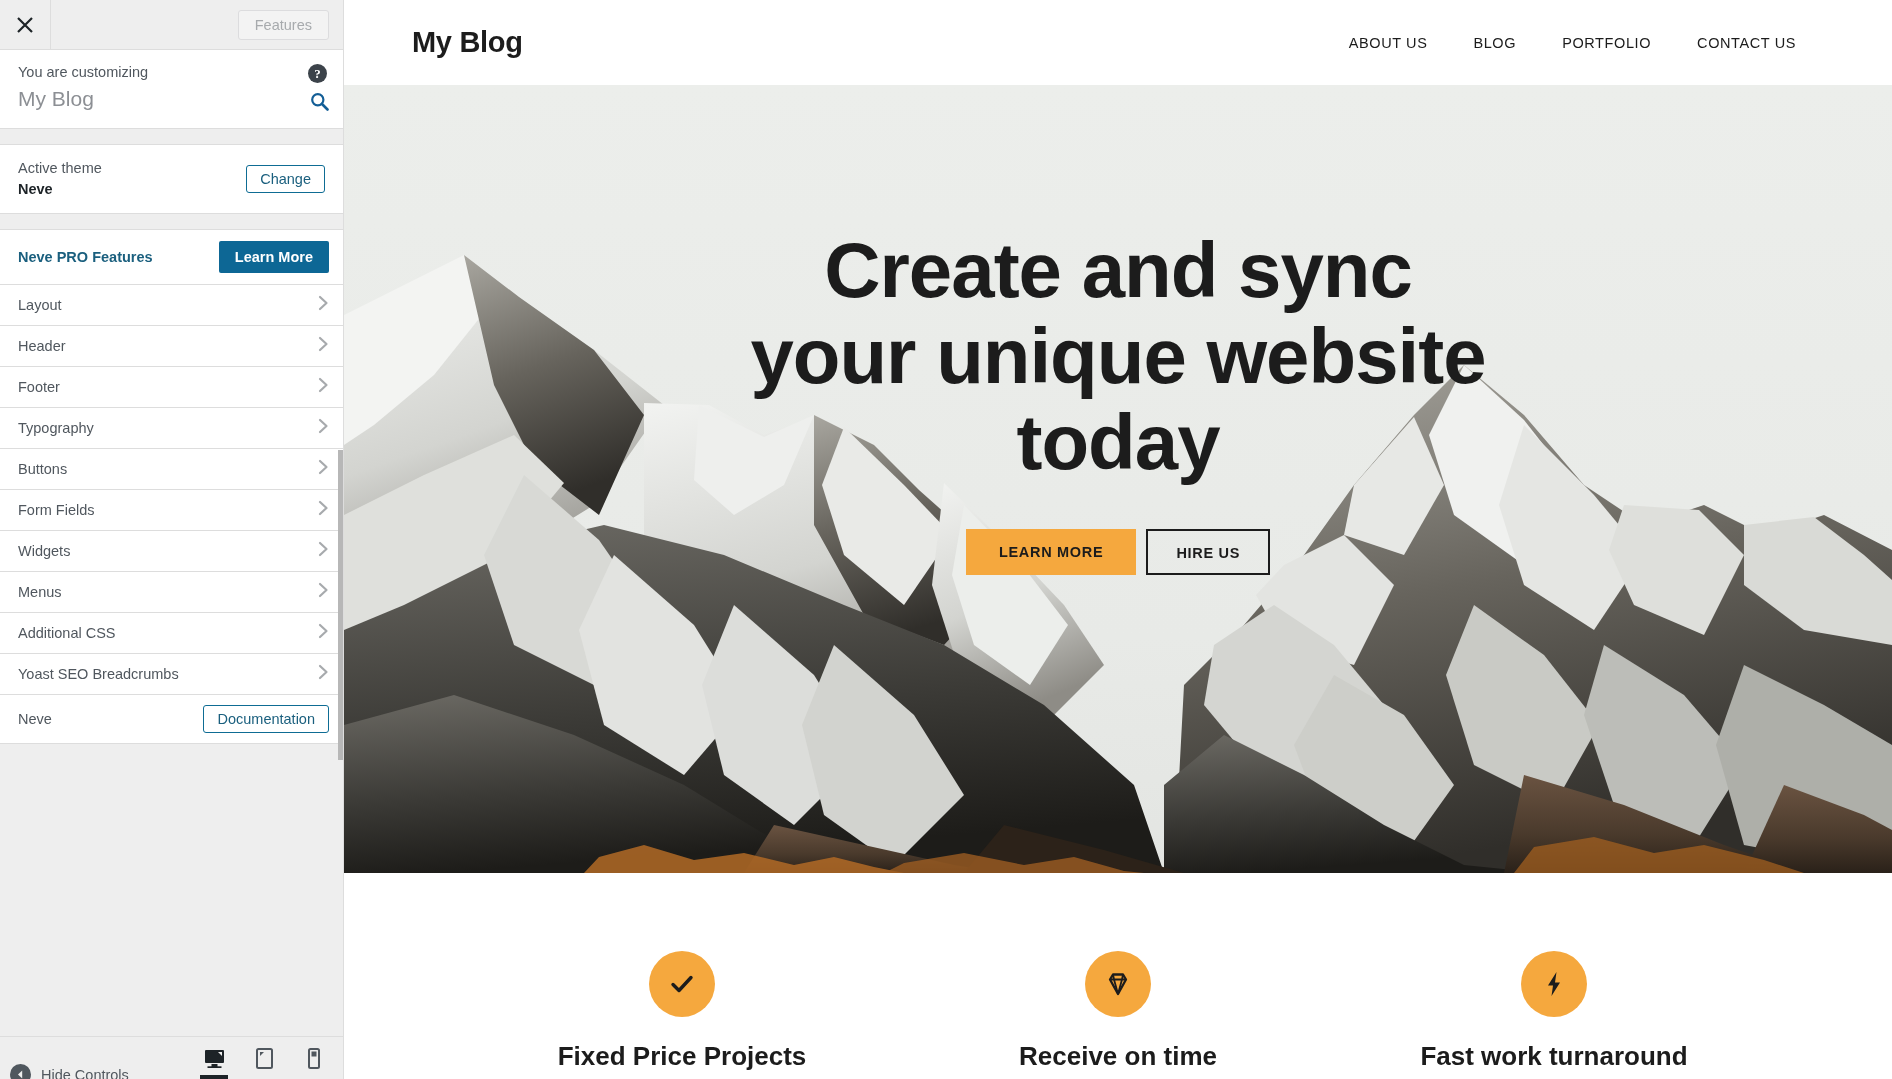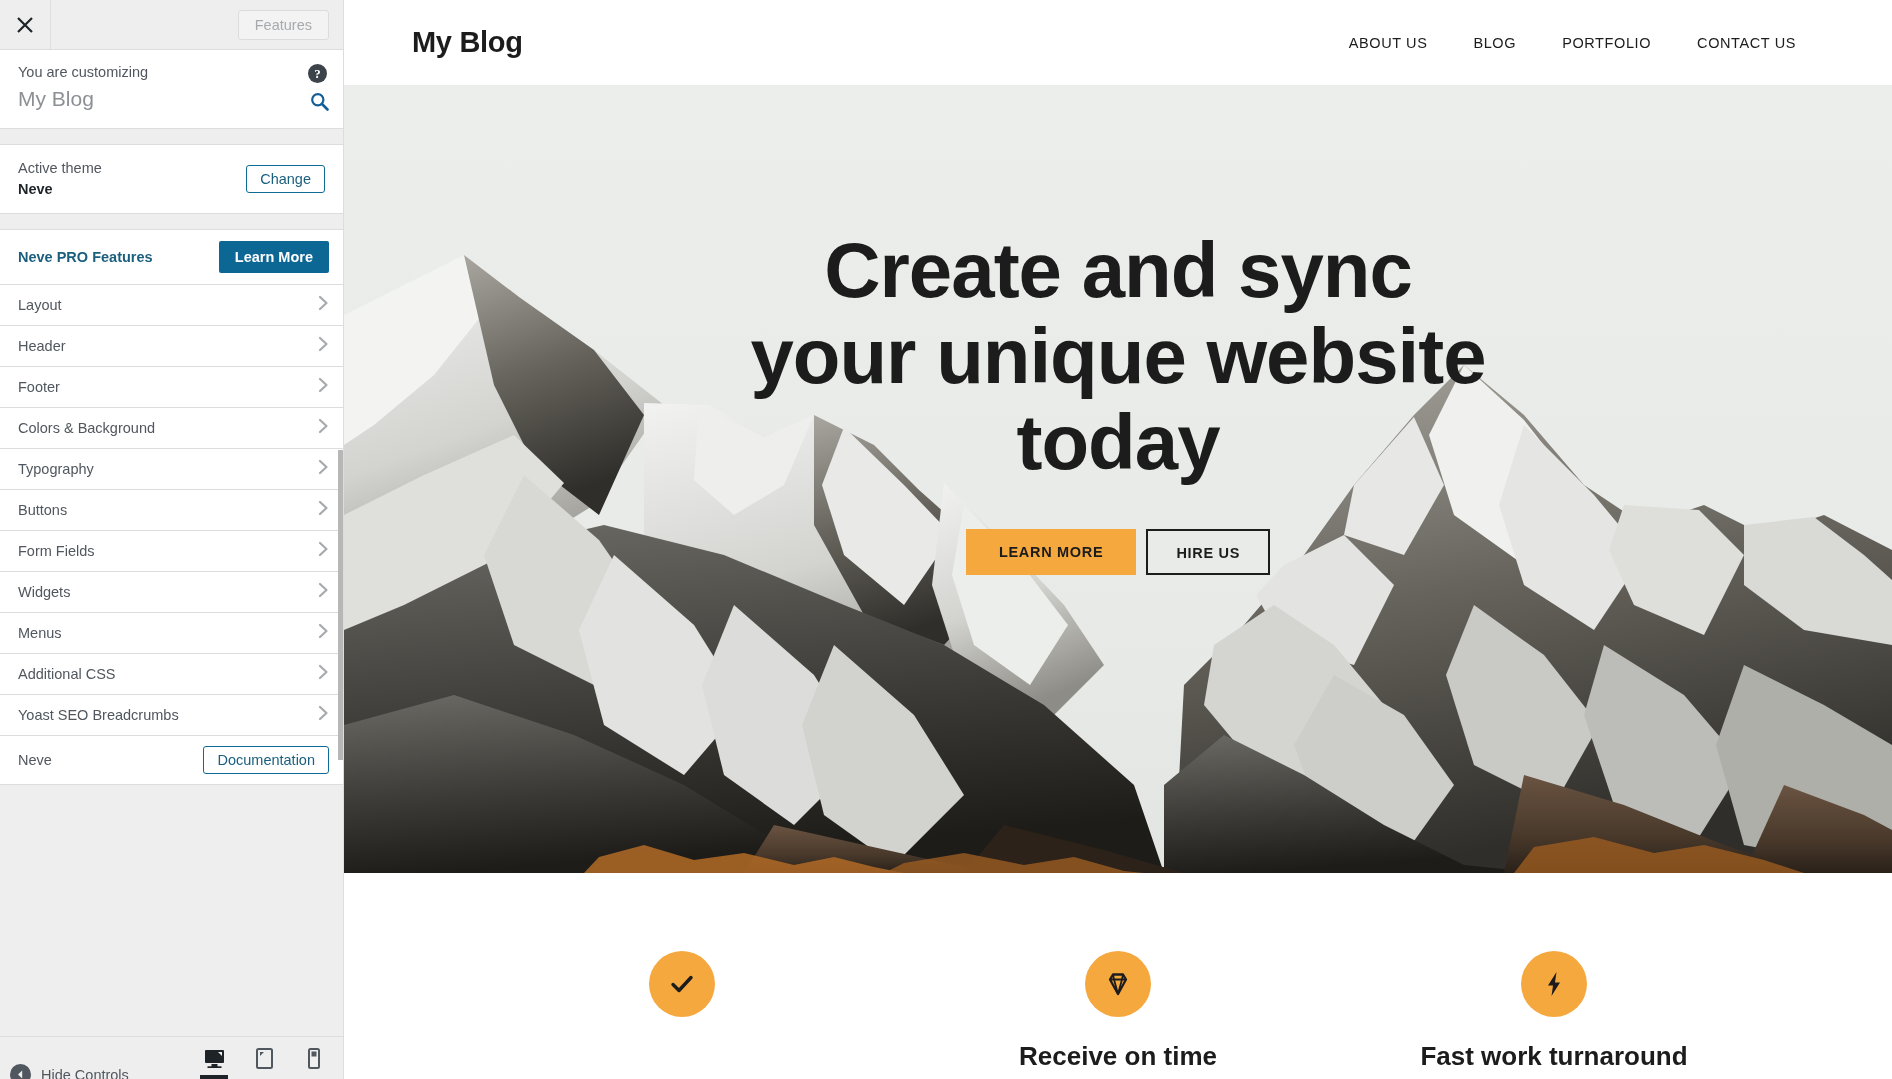--- a/index.html
+++ b/index.html
@@ -262,26 +262,20 @@
               </svg></span>
           </div>
           <div class="cz-item">
             <span class="cz-item-label">Header</span>
             <span class="cz-chev"><svg width="11" height="16" viewBox="0 0 11 16">
                 <path d="M2 2 L8.5 8 L2 14" fill="none" stroke="#a7aaad" stroke-width="2.2" stroke-linecap="round" stroke-linejoin="round"></path>
               </svg></span>
           </div>
           <div class="cz-item">
             <span class="cz-item-label">Footer</span>
-            <span class="cz-chev"><svg width="11" height="16" viewBox="0 0 11 16">
-                <path d="M2 2 L8.5 8 L2 14" fill="none" stroke="#a7aaad" stroke-width="2.2" stroke-linecap="round" stroke-linejoin="round"></path>
-              </svg></span>
-          </div>
-          <div class="cz-item">
-            <span class="cz-item-label">Colors &amp; Background</span>
             <span class="cz-chev"><svg width="11" height="16" viewBox="0 0 11 16">
                 <path d="M2 2 L8.5 8 L2 14" fill="none" stroke="#a7aaad" stroke-width="2.2" stroke-linecap="round" stroke-linejoin="round"></path>
               </svg></span>
           </div>
           <div class="cz-item">
             <span class="cz-item-label">Typography</span>
             <span class="cz-chev"><svg width="11" height="16" viewBox="0 0 11 16">
                 <path d="M2 2 L8.5 8 L2 14" fill="none" stroke="#a7aaad" stroke-width="2.2" stroke-linecap="round" stroke-linejoin="round"></path>
               </svg></span>
           </div>
@@ -464,20 +458,21 @@
       </div>
     </div>
 
     <div class="features" id="features">
         <div class="feature">
           <div class="feature-icon">
             <svg width="30" height="30" viewBox="0 0 30 30">
               <path d="M6 15.5 L12 21.5 L24 8.5" fill="none" stroke="#1c1c1c" stroke-width="3.4" stroke-linecap="round" stroke-linejoin="round"></path>
             </svg>
           </div>
+          <div class="feature-title">Fixed Price Projects</div>
         </div>
         <div class="feature">
           <div class="feature-icon">
             <svg width="30" height="30" viewBox="0 0 30 30">
               <path d="M7 10.5 L10 5.5 L20 5.5 L23 10.5 L15 25 Z" fill="none" stroke="#1c1c1c" stroke-width="2.3" stroke-linejoin="round"></path>
               <path d="M7 10.5 L23 10.5 M11 10.5 L15 25 M19 10.5 L15 25 M10 5.5 L11 10.5 M20 5.5 L19 10.5" fill="none" stroke="#1c1c1c" stroke-width="1.8"></path>
             </svg>
           </div>
           <div class="feature-title">Receive on time</div>
         </div>

